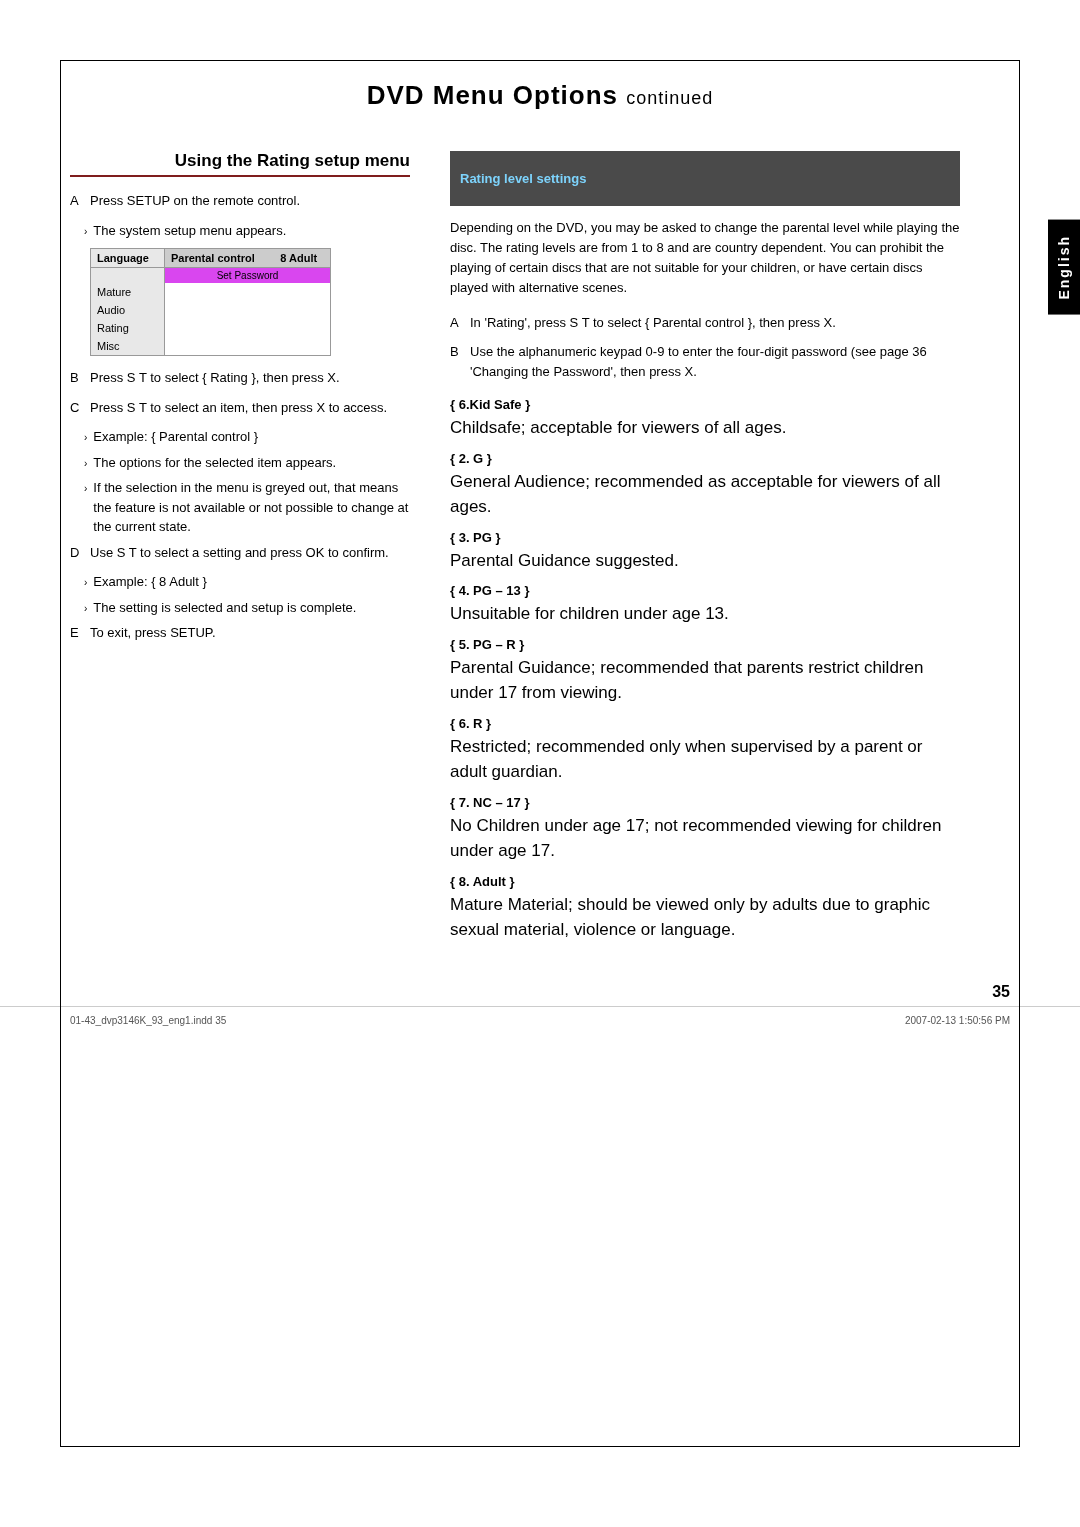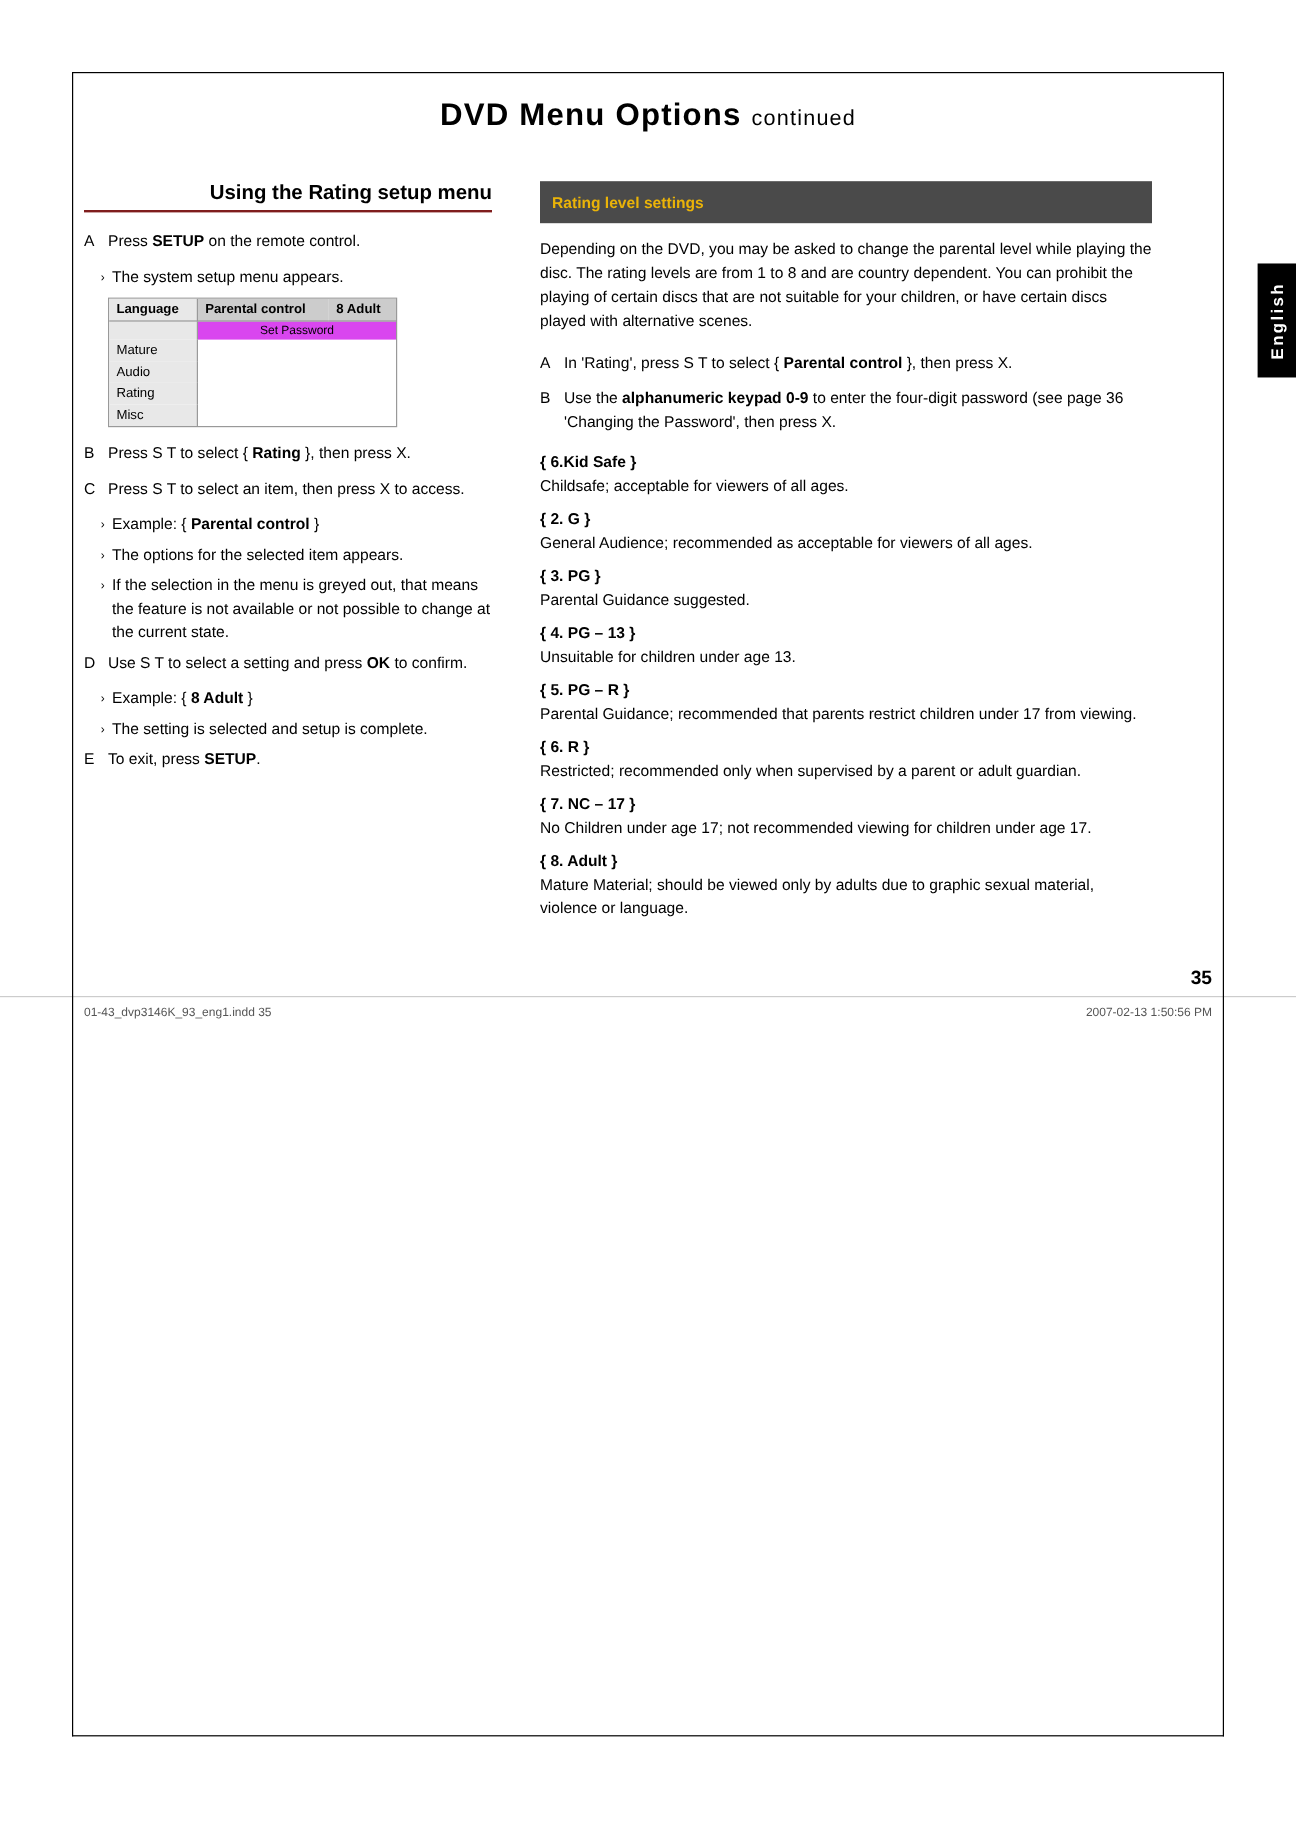--- a/index.html
+++ b/index.html
@@ -86,24 +86,24 @@
       font-weight: bold;
       border-bottom: 2px solid #7f1d1d;
       padding-bottom: 4px;
       margin-bottom: 14px;
       text-align: right;
     }
 
     
     .rating-heading {
       background: #4a4a4a;
-      color: #eab308;
+      color: #7dd3fc;
       font-size: 13px;
       font-weight: bold;
-      padding: 10px 10px;
+      padding: 20px 10px;
       margin-bottom: 12px;
     }
 
     
     .step {
       margin-bottom: 10px;
       display: flex;
       gap: 6px;
       font-size: 13px;
       line-height: 1.5;
@@ -112,21 +112,21 @@
     .step-letter {
       font-weight: normal;
       min-width: 14px;
     }
 
     .step-content {
       flex: 1;
     }
 
     .step-content bold, b {
-      font-weight: bold;
+      font-weight: normal;
     }
 
     
     .dvd-menu {
       border: 1px solid #999;
       background: #fff;
       margin: 8px 0 12px 20px;
       width: 241px;
       font-size: 11px;
     }
@@ -181,21 +181,21 @@
       margin-bottom: 10px;
     }
 
     .rating-item-title {
       font-weight: bold;
       font-size: 13px;
       margin-bottom: 3px;
     }
 
     .rating-item-desc {
-      font-size: 13px;
+      font-size: 17px;
       line-height: 1.5;
     }
 
     
     .tips-footer {
       background: #f0f0f0;
       border-top: 1px solid #ccc;
       padding: 8px 70px;
       font-size: 11.5px;
       display: flex;

